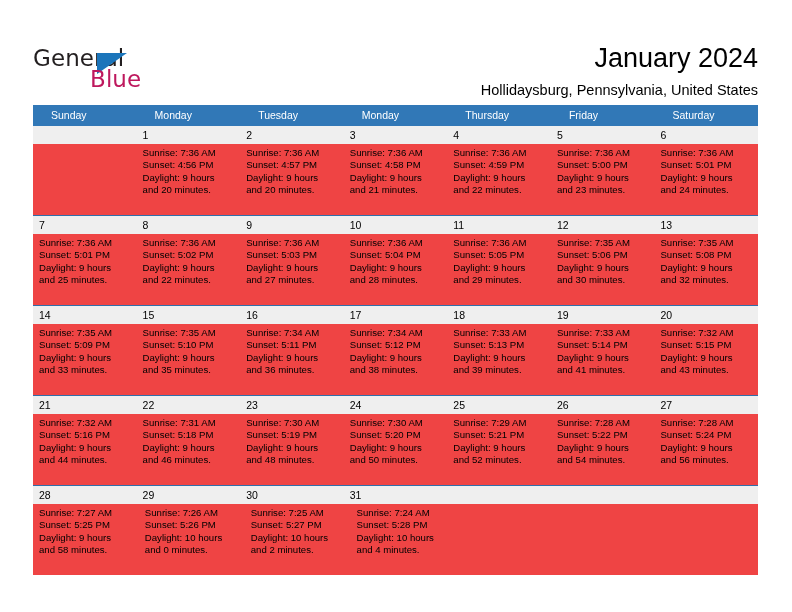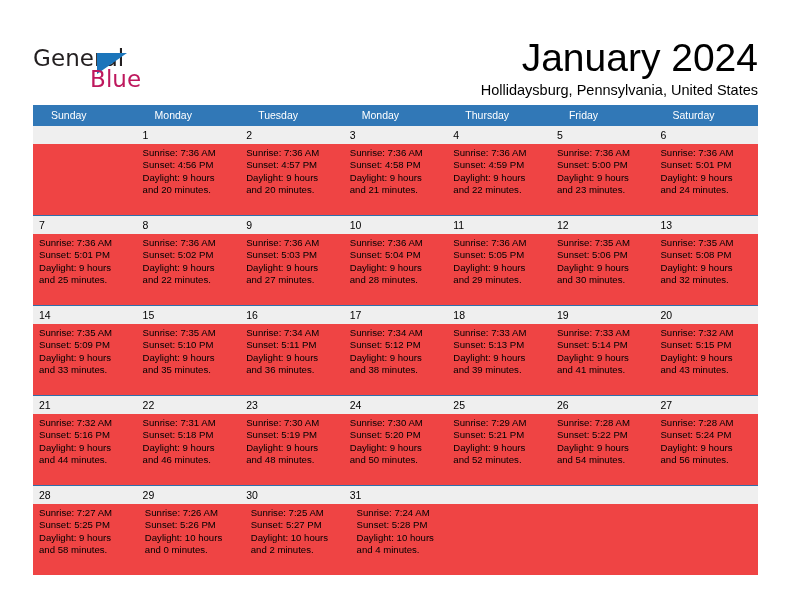--- a/index.html
+++ b/index.html
@@ -66,21 +66,21 @@
     border-bottom: 21px solid transparent;
   }
 
   .title-block {
     position: absolute;
     right: 0;
     top: 0;
     text-align: right;
   }
   .cal-title {
-    font-size: 39px;
+    font-size: 27px;
     line-height: 34px;
     color: #000000;
     font-weight: normal;
     white-space: nowrap;
   }
   .cal-subtitle {
     margin-top: 7px;
     font-size: 14.5px;
     line-height: 17px;
     color: #000000;

